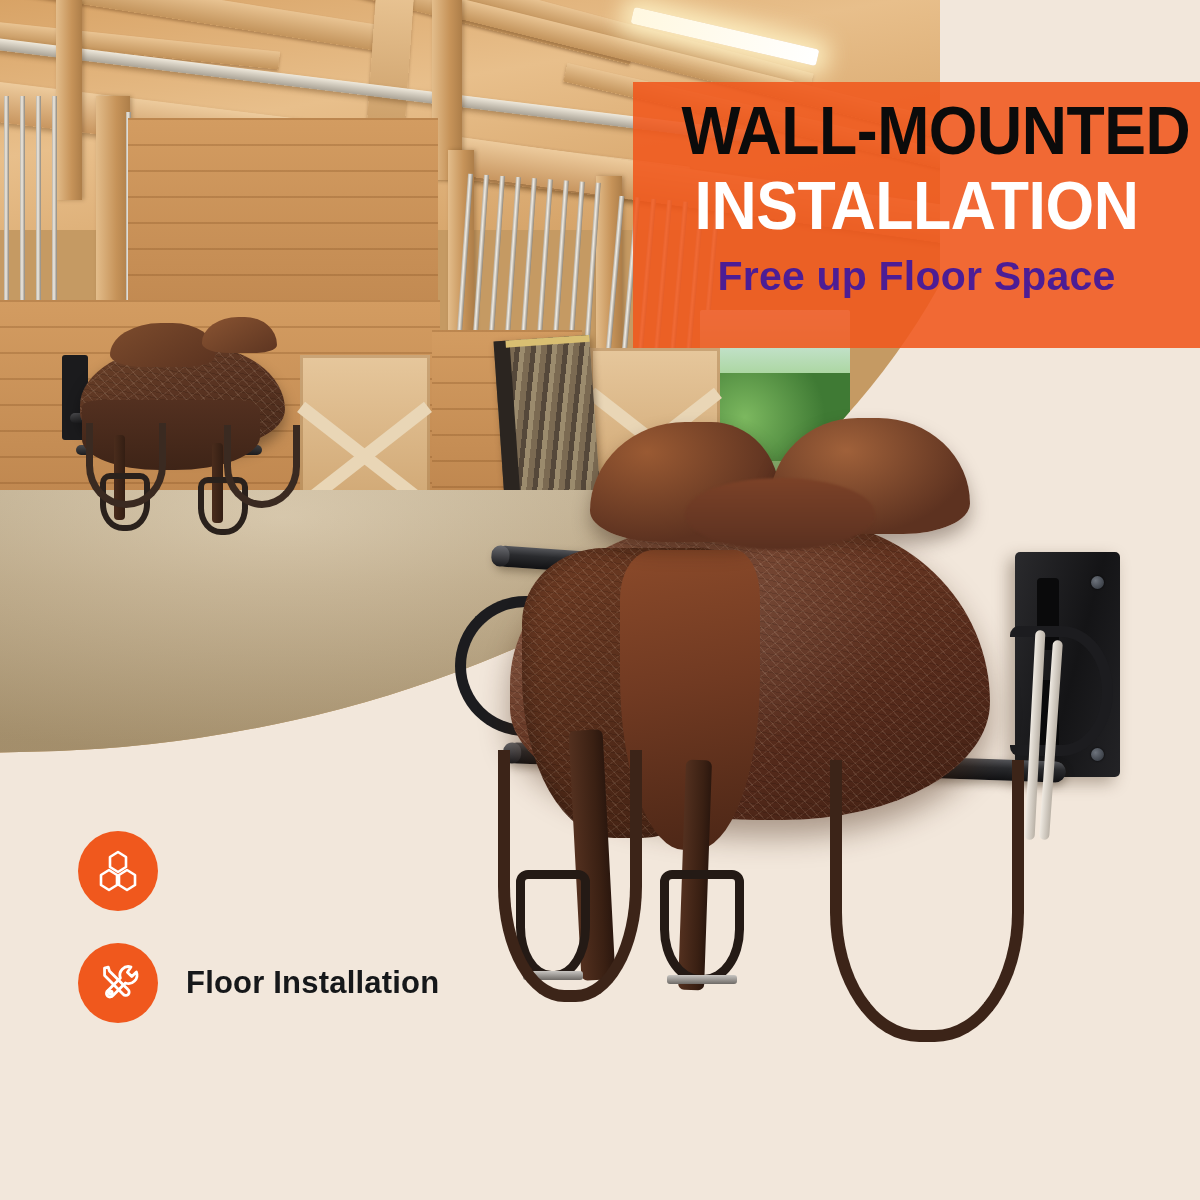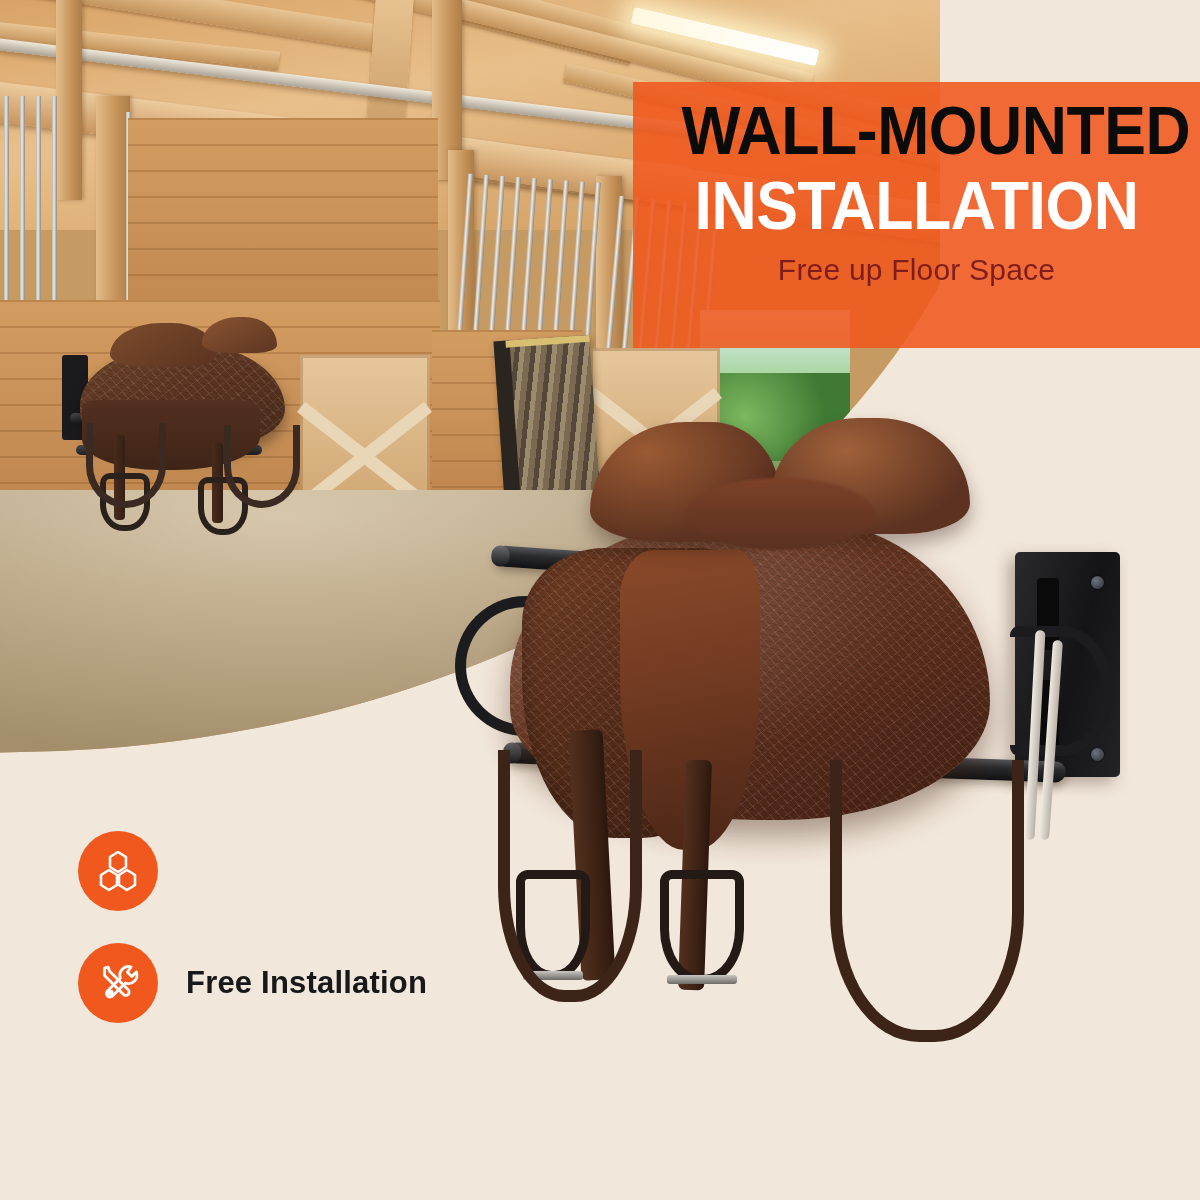--- a/index.html
+++ b/index.html
@@ -96,21 +96,21 @@
     letter-spacing:-0.5px;transform:scaleX(.92);transform-origin:center;
     margin:4px 0 0 0;white-space:nowrap;
   }
   .banner .l2{
     font-family:"Liberation Sans Narrow","Liberation Sans",sans-serif;
     font-weight:700;font-size:68px;line-height:1.02;color:#ffffff;
     letter-spacing:-0.5px;transform:scaleX(.92);transform-origin:center;
     margin:6px 0 0 0;white-space:nowrap;
   }
   .banner .l3{
-    font-weight:400;font-size:30px;color:#7f1d1d;margin:12px 0 0 0;
+    font-weight:700;font-size:41px;color:#4c1d95;margin:12px 0 0 0;
     letter-spacing:.2px;white-space:nowrap;
   }
 
   
   .features{position:absolute;left:78px;top:815px;width:520px;}
   .feature{display:flex;align-items:center;height:112px;}
   .fcircle{width:80px;height:80px;border-radius:50%;background:#f0581d;
     display:flex;align-items:center;justify-content:center;flex:0 0 80px;}
   .flabel{margin-left:28px;font-size:31px;font-weight:700;color:#16181a;letter-spacing:.2px;white-space:nowrap;}
 
@@ -334,19 +334,19 @@
     <div class="feature">
       <div class="fcircle">
         <svg width="46" height="46" viewBox="0 0 46 46">
           <g fill="none" stroke="#ffffff" stroke-width="2.8" stroke-linecap="round" stroke-linejoin="round">
             <path d="M36 7a8.5 8.5 0 0 0-10.6 11L13 30.4a3.6 3.6 0 1 0 5 5l12.4-12.4A8.5 8.5 0 0 0 41.4 12l-4.6 4.6-4.4-4.4z"></path>
             <path d="M9.5 8.2l3.8-1.1 1.1 3.8L33 29.5a3.4 3.4 0 1 1-4.8 4.8L9.6 15.6z"></path>
             <circle cx="15.6" cy="32.8" r="1.6"></circle>
           </g>
         </svg>
       </div>
-      <div class="flabel">Free Installation</div>
+      <div class="flabel">Floor Installation</div>
     </div>
 
 
   </div>
 
 </div>
 
 </body></html>

